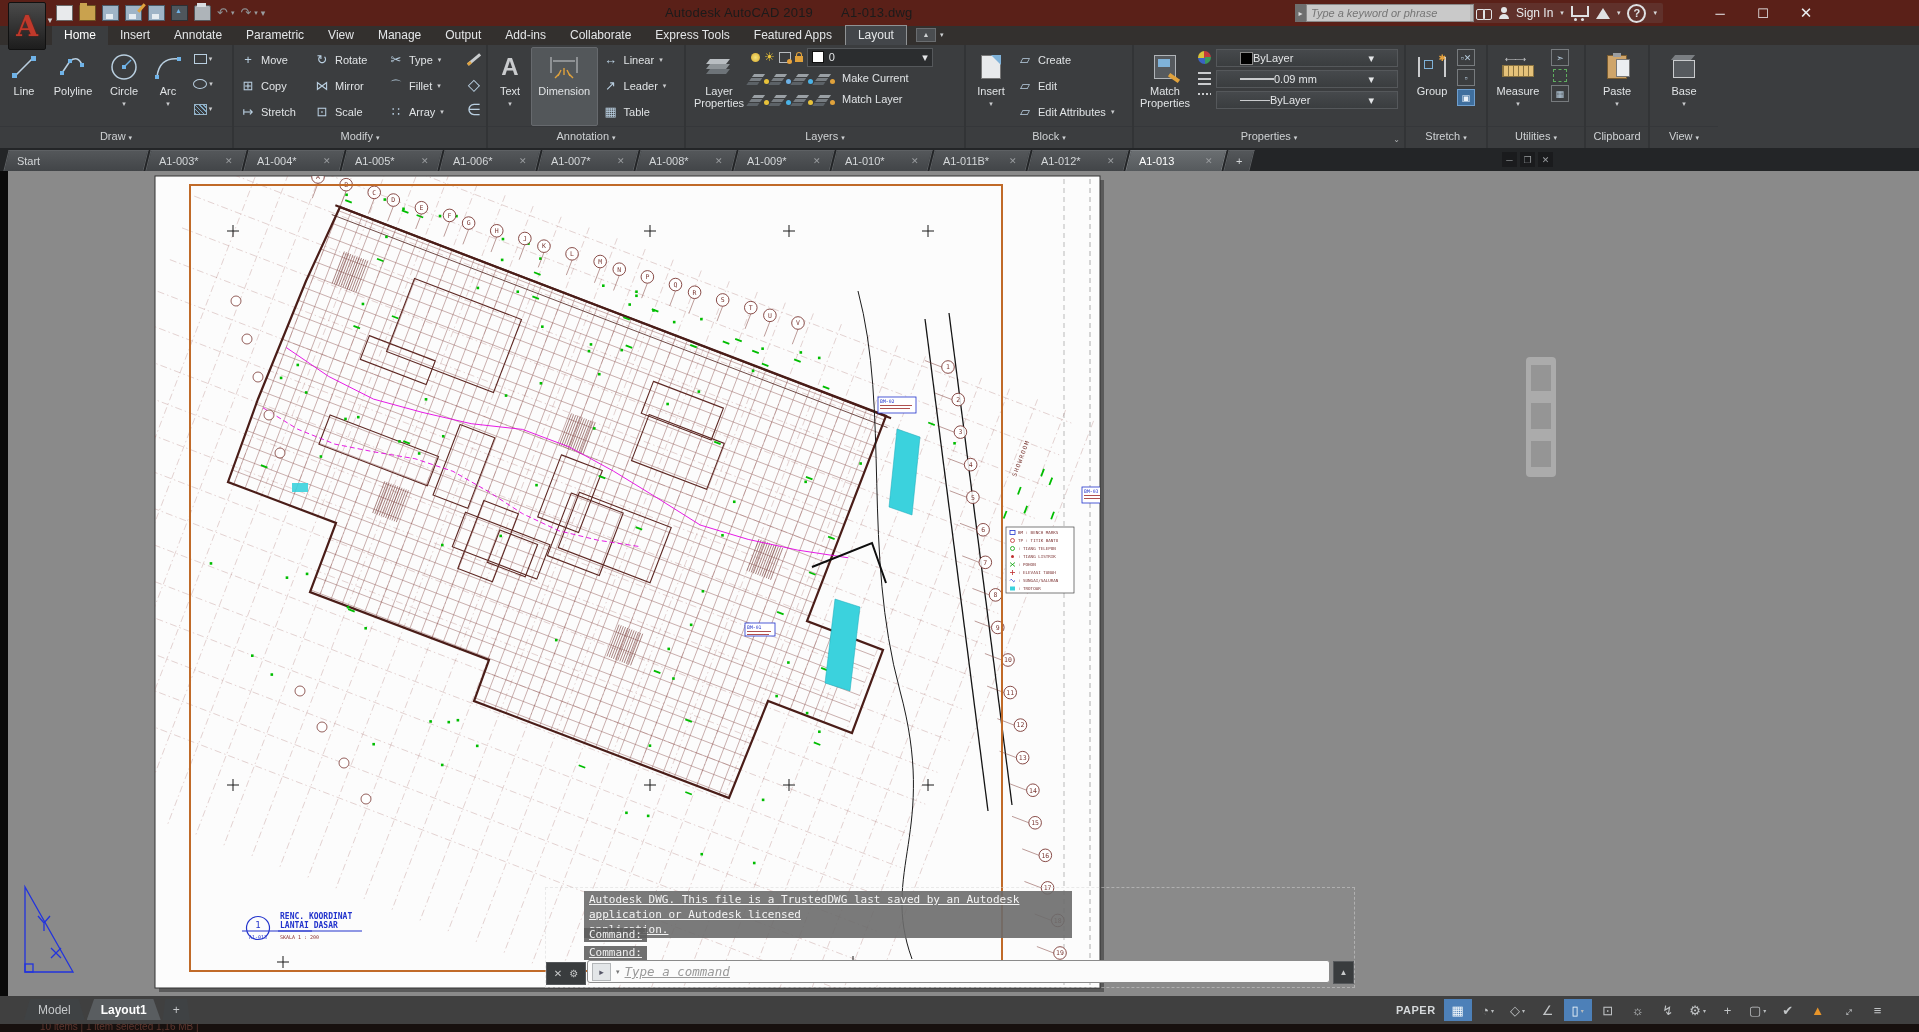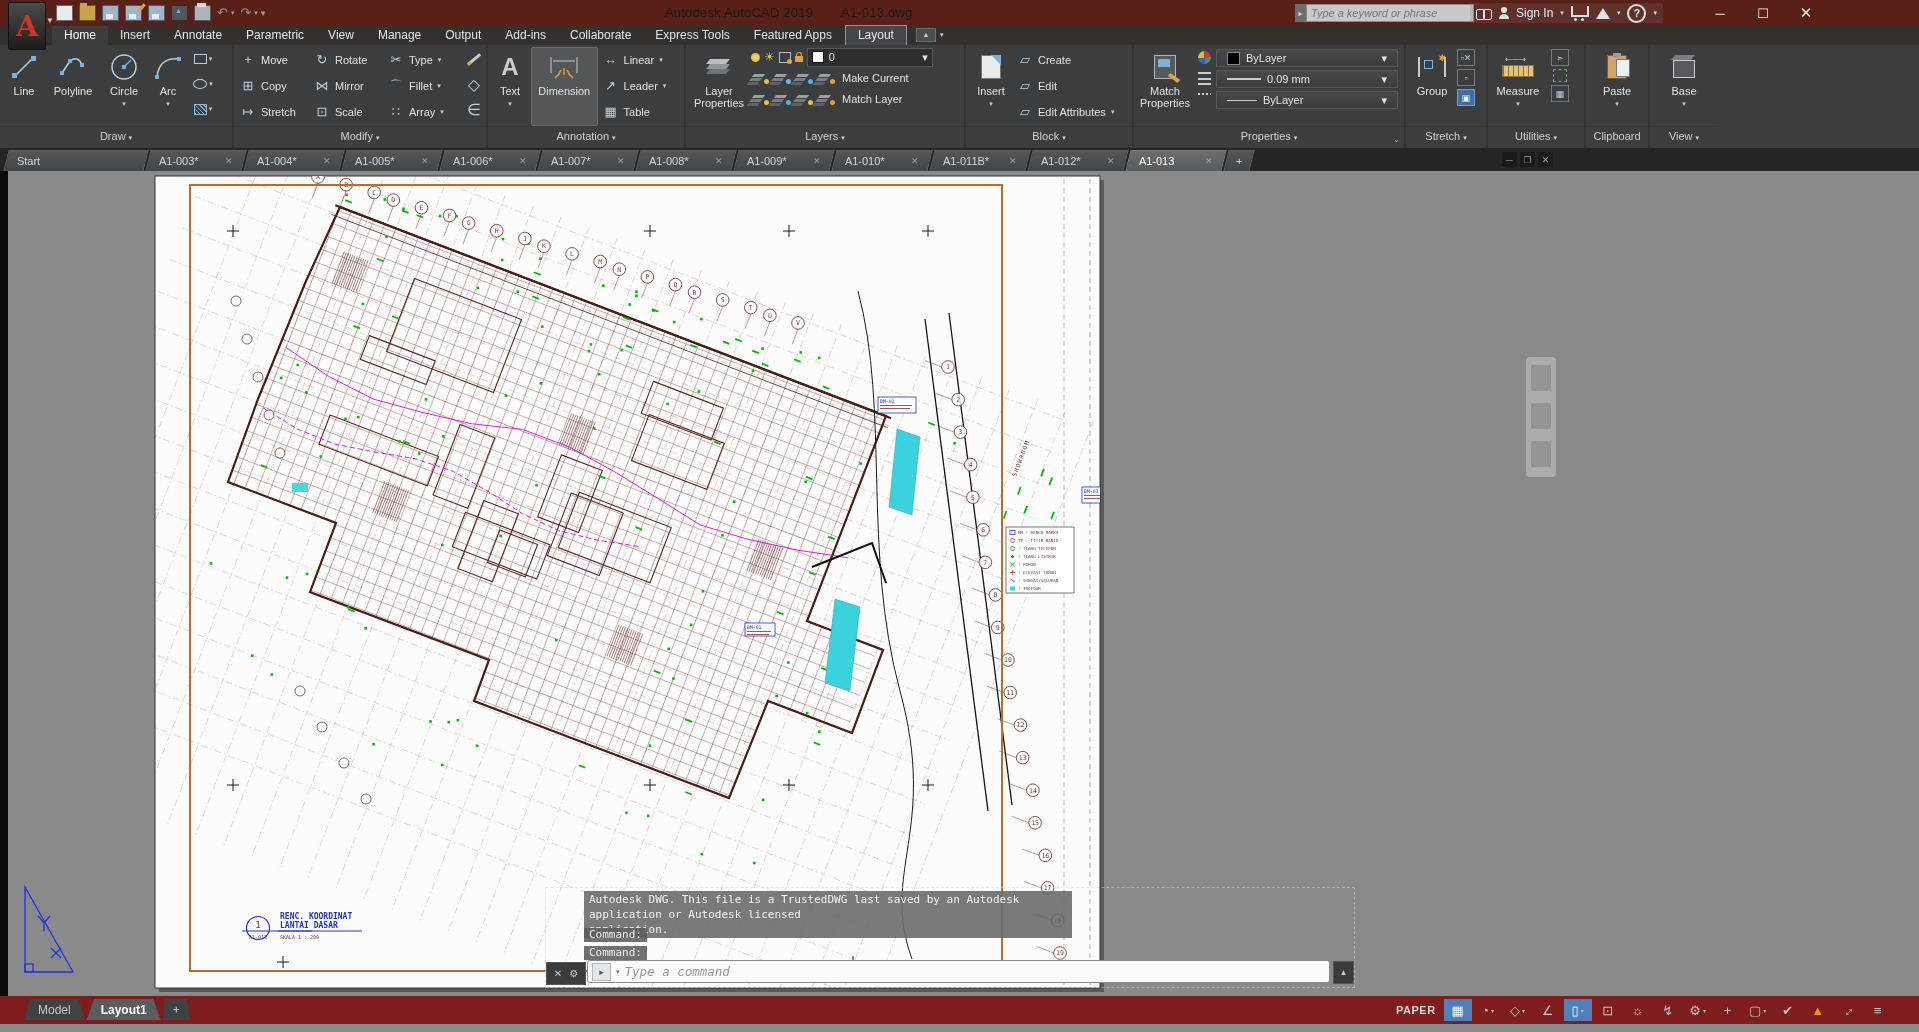--- a/index.html
+++ b/index.html
@@ -87,21 +87,21 @@
   .layercombo{width:116px;height:17px;background:#2b2d2f;border:1px solid #55585b;display:flex;align-items:center;gap:5px;padding:0 4px;color:#e4e6e8;font-size:11px;}
   .swatch-w{width:10px;height:10px;background:#fff;border:1px solid #111;}
   .layercombo .scaret{margin-left:auto;}
   .lyr{width:11px;height:3px;background:#9aa0a5;box-shadow:0 4px 0 #777d82,0 8px 0 #5c6267;transform:skewX(-35deg);margin:-6px 2px 0;}
   .ldot{width:5px;height:5px;border-radius:50%;margin:6px 0 0 -6px;}
   .ltext{font-size:11px;color:#e0e3e5;margin-left:3px;}
   
   .pie{width:13px;height:13px;border-radius:50%;background:conic-gradient(#c23b3b 0 25%,#3a9a5c 0 50%,#3a62c2 0 75%,#d8c23a 0 100%);}
   .bars3{width:13px;height:9px;border-top:2px solid #caccce;border-bottom:2px solid #caccce;background:linear-gradient(#caccce,#caccce) center/13px 2px no-repeat;}
   .dots3{width:13px;height:2px;background:repeating-linear-gradient(90deg,#caccce 0 2px,transparent 2px 4px);}
-  .combo{width:182px;height:18px;background:linear-gradient(#46494c,#3a3d3f);border:1px solid #55585b;display:flex;align-items:center;gap:6px;color:#e4e6e8;font-size:11px;padding:0 10px;box-sizing:border-box;}
+  .combo{width:182px;height:18px;background:linear-gradient(#46494c,#3a3d3f);border:1px solid #55585b;display:flex;align-items:center;color:#e4e6e8;font-size:11px;padding:0 23px;box-sizing:border-box;}
   .combo .scaret{margin-left:auto;}
   .swatch-k{width:11px;height:11px;background:#000;border:1px solid #888;}
   .lwline{width:34px;height:2px;background:#caccce;}
   .ltline{width:30px;height:1px;background:#caccce;}
   
   .stack3{width:22px;height:16px;position:relative;}
   .stack3 i{position:absolute;left:0;width:20px;height:5px;background:#b9bec2;transform:skewX(-38deg);}
   .stack3 i:nth-child(2){top:5px;background:#8e9498;}
   .stack3 i:nth-child(3){top:10px;background:#6d7378;}
   .pagefold{width:18px;height:22px;background:#e8eaec;position:relative;border:1px solid #777;}
@@ -133,37 +133,37 @@
   .ftab.start{min-width:140px;}
   .ftab.active{background:linear-gradient(#6a6e71,#565a5d);border-color:#7a7e81;}
   .ftab.active .fl{color:#fff;}
   .ftab.plus{min-width:26px;justify-content:center;padding:0 4px;}
   #miniwin{position:absolute;right:366px;top:152px;display:flex;gap:3px;}
   #miniwin span{width:15px;height:15px;background:#1a1b1d;color:#9a9da0;font-size:9px;display:flex;align-items:center;justify-content:center;}
   
   #canvas{position:absolute;left:0;top:171px;width:1919px;height:825px;background:#8a8a8a;}
   #leftstrip{position:absolute;left:0;top:0;width:8px;height:825px;background:#0a0a0a;}
   
-  .cmdfont{font-family:"DejaVu Sans Mono",monospace;}
+  .cmdfont{font-family:"DejaVu Sans Mono",monospace;text-decoration:underline;}
   #dockborder{position:absolute;left:545px;top:716px;width:808px;height:99px;border:1px dashed rgba(215,215,215,.5);pointer-events:none;}
   #cmdmsg{position:absolute;left:584px;top:720px;width:478px;background:rgba(108,108,108,.9);color:#f4f4f4;font-size:11px;line-height:15px;padding:1px 5px;}
   #cmd1{position:absolute;left:584px;top:757px;}
   #cmd2{position:absolute;left:584px;top:775px;}
   .cmdline{background:rgba(92,92,92,.88);color:#f0f0f0;font-size:11px;line-height:14px;padding:0 5px;}
   #toolstrip{position:absolute;left:546px;top:791px;width:38px;height:21px;background:#393c3e;border:1px solid #55585b;
     display:flex;align-items:center;justify-content:center;gap:7px;color:#c8cacb;font-size:10px;}
   #cmdinput{position:absolute;left:587px;top:789px;width:743px;height:23px;background:#fbfbfb;border:1px solid #8a8a8a;border-radius:3px;
     display:flex;align-items:center;gap:5px;padding:0 4px;box-sizing:border-box;}
   #promptbox{width:17px;height:16px;background:#e3e6e8;border:1px solid #b4b7b9;color:#556;font-size:9px;display:flex;align-items:center;justify-content:center;}
   #promptcaret{font-size:7px;color:#777;}
   #cmdph{font-style:italic;color:#999;font-size:12.5px;}
   #upbtn{position:absolute;left:1333px;top:790px;width:19px;height:21px;background:#393c3e;border:1px solid #55585b;color:#c8cacb;
     font-size:8px;display:flex;align-items:center;justify-content:center;}
   
-  #statusbar{position:absolute;left:0;top:996px;width:1919px;height:28px;background:#7f1d1d;}
+  #statusbar{position:absolute;left:0;top:996px;width:1919px;height:28px;background:#404040;}
   #mtabs{position:absolute;left:24px;top:3px;display:flex;align-items:flex-end;gap:2px;}
   .mtab{height:21px;padding:0 14px;display:flex;align-items:center;font-size:12px;color:#c6c9cb;background:#3f4244;
     clip-path:polygon(10% 0%,90% 0%,100% 100%,0% 100%);}
   .mtab.active{background:#595d60;color:#fff;font-weight:bold;}
   .mtab.plus{padding:0 10px;}
   #sicons{position:absolute;left:1390px;top:2px;height:24px;display:flex;align-items:center;gap:2px;}
   .stbtn{height:22px;min-width:24px;display:flex;align-items:center;justify-content:center;color:#c2c5c7;font-size:13px;padding:0 2px;}
   .stbtn.on{background:#4d80b8;color:#f2f7fb;}
   .stbtn.warn{color:#e8952a;}
   .stbtn .drop{font-size:6px;margin-left:2px;color:#b8bbbd;}
@@ -1325,14 +1325,17 @@
         </div>
         <div class="stbtn rot">
           <span class="g">↔</span>
         </div>
         <div class="stbtn">
           <span class="g">≡</span>
         </div>
       </div>
   </div>
 
+  <div id="hint">
+      <span>10 items   |   1 item selected   1,16 MB   |</span>
+    </div>
 
 </div>
 
 </body></html>

